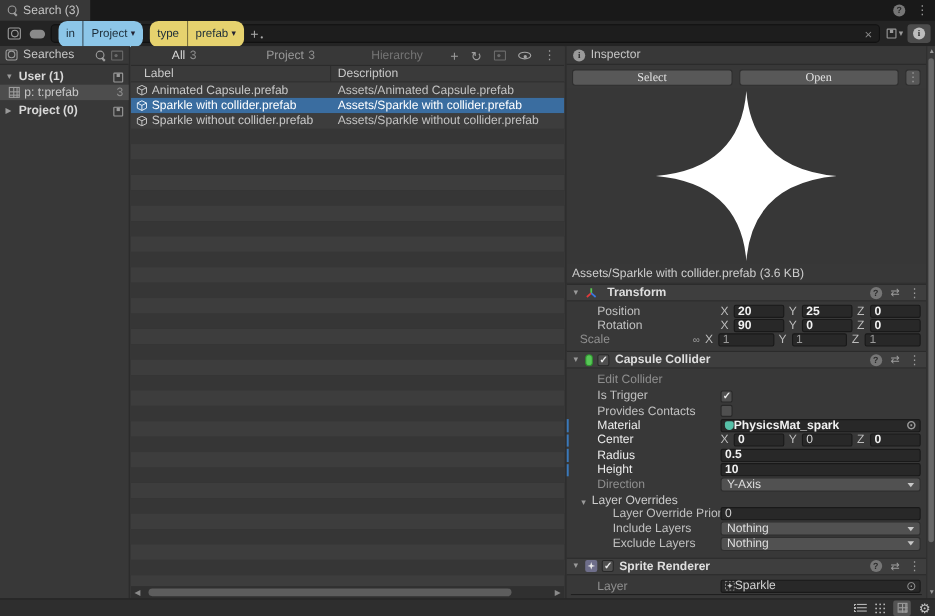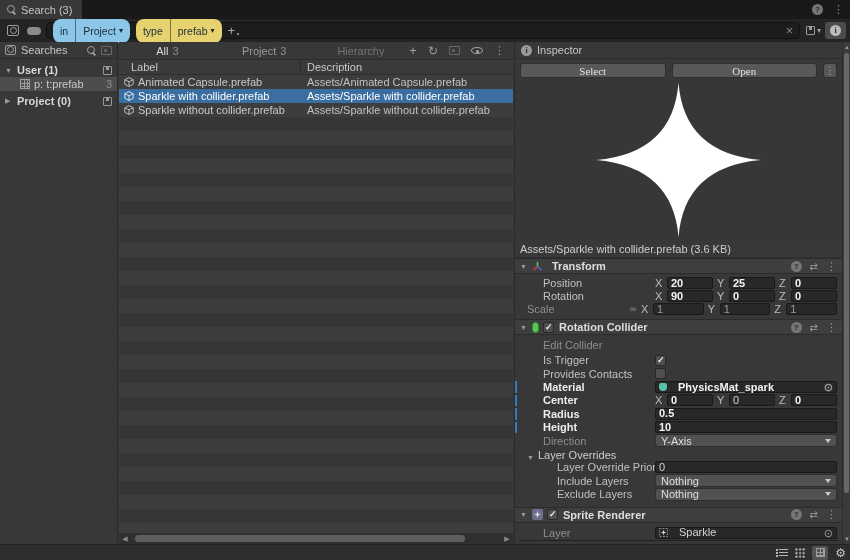--- a/index.html
+++ b/index.html
@@ -104,31 +104,31 @@
   .preview { height:160px; background:#373737; display:flex; align-items:center; justify-content:center; }
   .caption { height:18px; display:flex; align-items:center; padding:0 5px; color:#cdcdcd; border-bottom:1px solid #2f2f2f; }
   .comp-header { height:16px; background:#3e3e3e; border-top:1px solid #2b2b2b; border-bottom:1px solid #2b2b2b;
     display:flex; align-items:center; gap:4px; padding:0 5px; }
   .comp-title { font-weight:bold; color:#dedede; margin-left:5px; }
   .comp-icons { margin-left:auto; display:flex; align-items:center; gap:8px; }
   .preset-ico { color:#9d9d9d; font-size:10px; }
   .prow { position:relative; height:13.4px; display:flex; align-items:center; padding-left:28px; }
   .prow .plabel { width:112px; flex:none; color:#c0c0c0; overflow:hidden; white-space:nowrap; }
   .prow .plabel.dim, .dimtxt { color:#8f8f8f; }
-  .prow .plabel.bold { color:#ececec; font-weight:bold; }
+  .prow .plabel.bold { color:#ececec; font-weight:normal; }
   .prow.override::before { content:''; position:absolute; left:0; top:1px; bottom:1px; width:2px; background:#3a79bb; }
   .ctrl { flex:1; display:flex; align-items:center; margin-right:5px; }
   .vec { flex:1; display:flex; align-items:center; gap:4px; margin-right:5px; }
   .ax { color:#bdbdbd; width:8px; text-align:left; flex:none; }
   .vfield { flex:1; height:12px; background:#282828; border:1px solid #191919; border-radius:2px;
     padding:0 3px; line-height:11px; color:#d2d2d2; overflow:hidden; }
   .vfield.bold, .field.bold { color:#f2f2f2; font-weight:bold; }
   .vfield.dim { color:#9a9a9a; }
   .field { flex:1; height:12px; background:#282828; border:1px solid #191919; border-radius:2px;
-    padding:0 3px; line-height:11px; color:#d2d2d2; display:flex; align-items:center; gap:11px; }
+    padding:0 3px; line-height:11px; color:#d2d2d2; display:flex; align-items:center; gap:0; }
   .field .fv { flex:1; overflow:hidden; white-space:nowrap; }
   .dropdown { flex:1; height:13px; background:#515151; border:1px solid #2e2e2e; border-radius:3px;
     display:flex; align-items:center; padding:0 5px; color:#dedede; }
   .dropdown .dv { flex:1; }
   .dropdown .dda { width:0; height:0; border-left:3.5px solid transparent; border-right:3.5px solid transparent; border-top:4px solid #c8c8c8; }
   .cb { width:11px; height:11px; background:#4f4f4f; border:1px solid #282828; border-radius:2px; position:relative; }
   .cb.checked::after { content:'✓'; position:absolute; left:1px; top:-1px; color:#eee; font-size:9px; font-weight:bold; }
   .cb.small { width:11px; height:11px; }
   .linkico { color:#9a9a9a; margin-right:2px; font-size:9px; width:12px; text-align:center; }
   .sec-gap { height:3px; }
@@ -219,21 +219,21 @@
       <span class="title">Searches</span>
       <span class="mag"></span>
       <span class="frame-ico"></span>
     </div>
     <div style="height:4px;"></div>
     <div class="side-row group">
       <span class="tri">▼</span>
       <span class="lbl">User (1)</span>
       <span class="disk"></span>
     </div>
-    <div class="side-row selected" style="padding-left:20px;">
+    <div class="side-row selected" style="padding-left:8px;">
       <span class="grid-ico"></span>
       <span class="lbl">p: t:prefab</span>
       <span class="count-dim">3</span>
     </div>
     <div style="height:3px;"></div>
     <div class="side-row group">
       <span class="tri">▶</span>
       <span class="lbl">Project (0)</span>
       <span class="disk"></span>
     </div>
@@ -402,21 +402,21 @@
           <span class="ax">Z</span>
             <span class="vfield dim">1</span>
         </span>
       </div>
       <div class="sec-gap"></div>
 
       <div class="comp-header">
         <span class="tri">▼</span>
         <span class="capsule-ico"></span>
         <span class="cb checked small"></span>
-        <span class="comp-title" style="margin-left:1px;">Rotation Collider</span>
+        <span class="comp-title" style="margin-left:1px;">Capsule Collider</span>
         <span class="comp-icons">
           <span class="help-ico">?</span>
           <span class="preset-ico">⇄</span>
           <span class="kebab">⋮</span>
         </span>
       </div>
       <div style="height:3px;"></div>
       <div class="prow">
         <span class="plabel dim">Edit Collider</span>
       </div>

